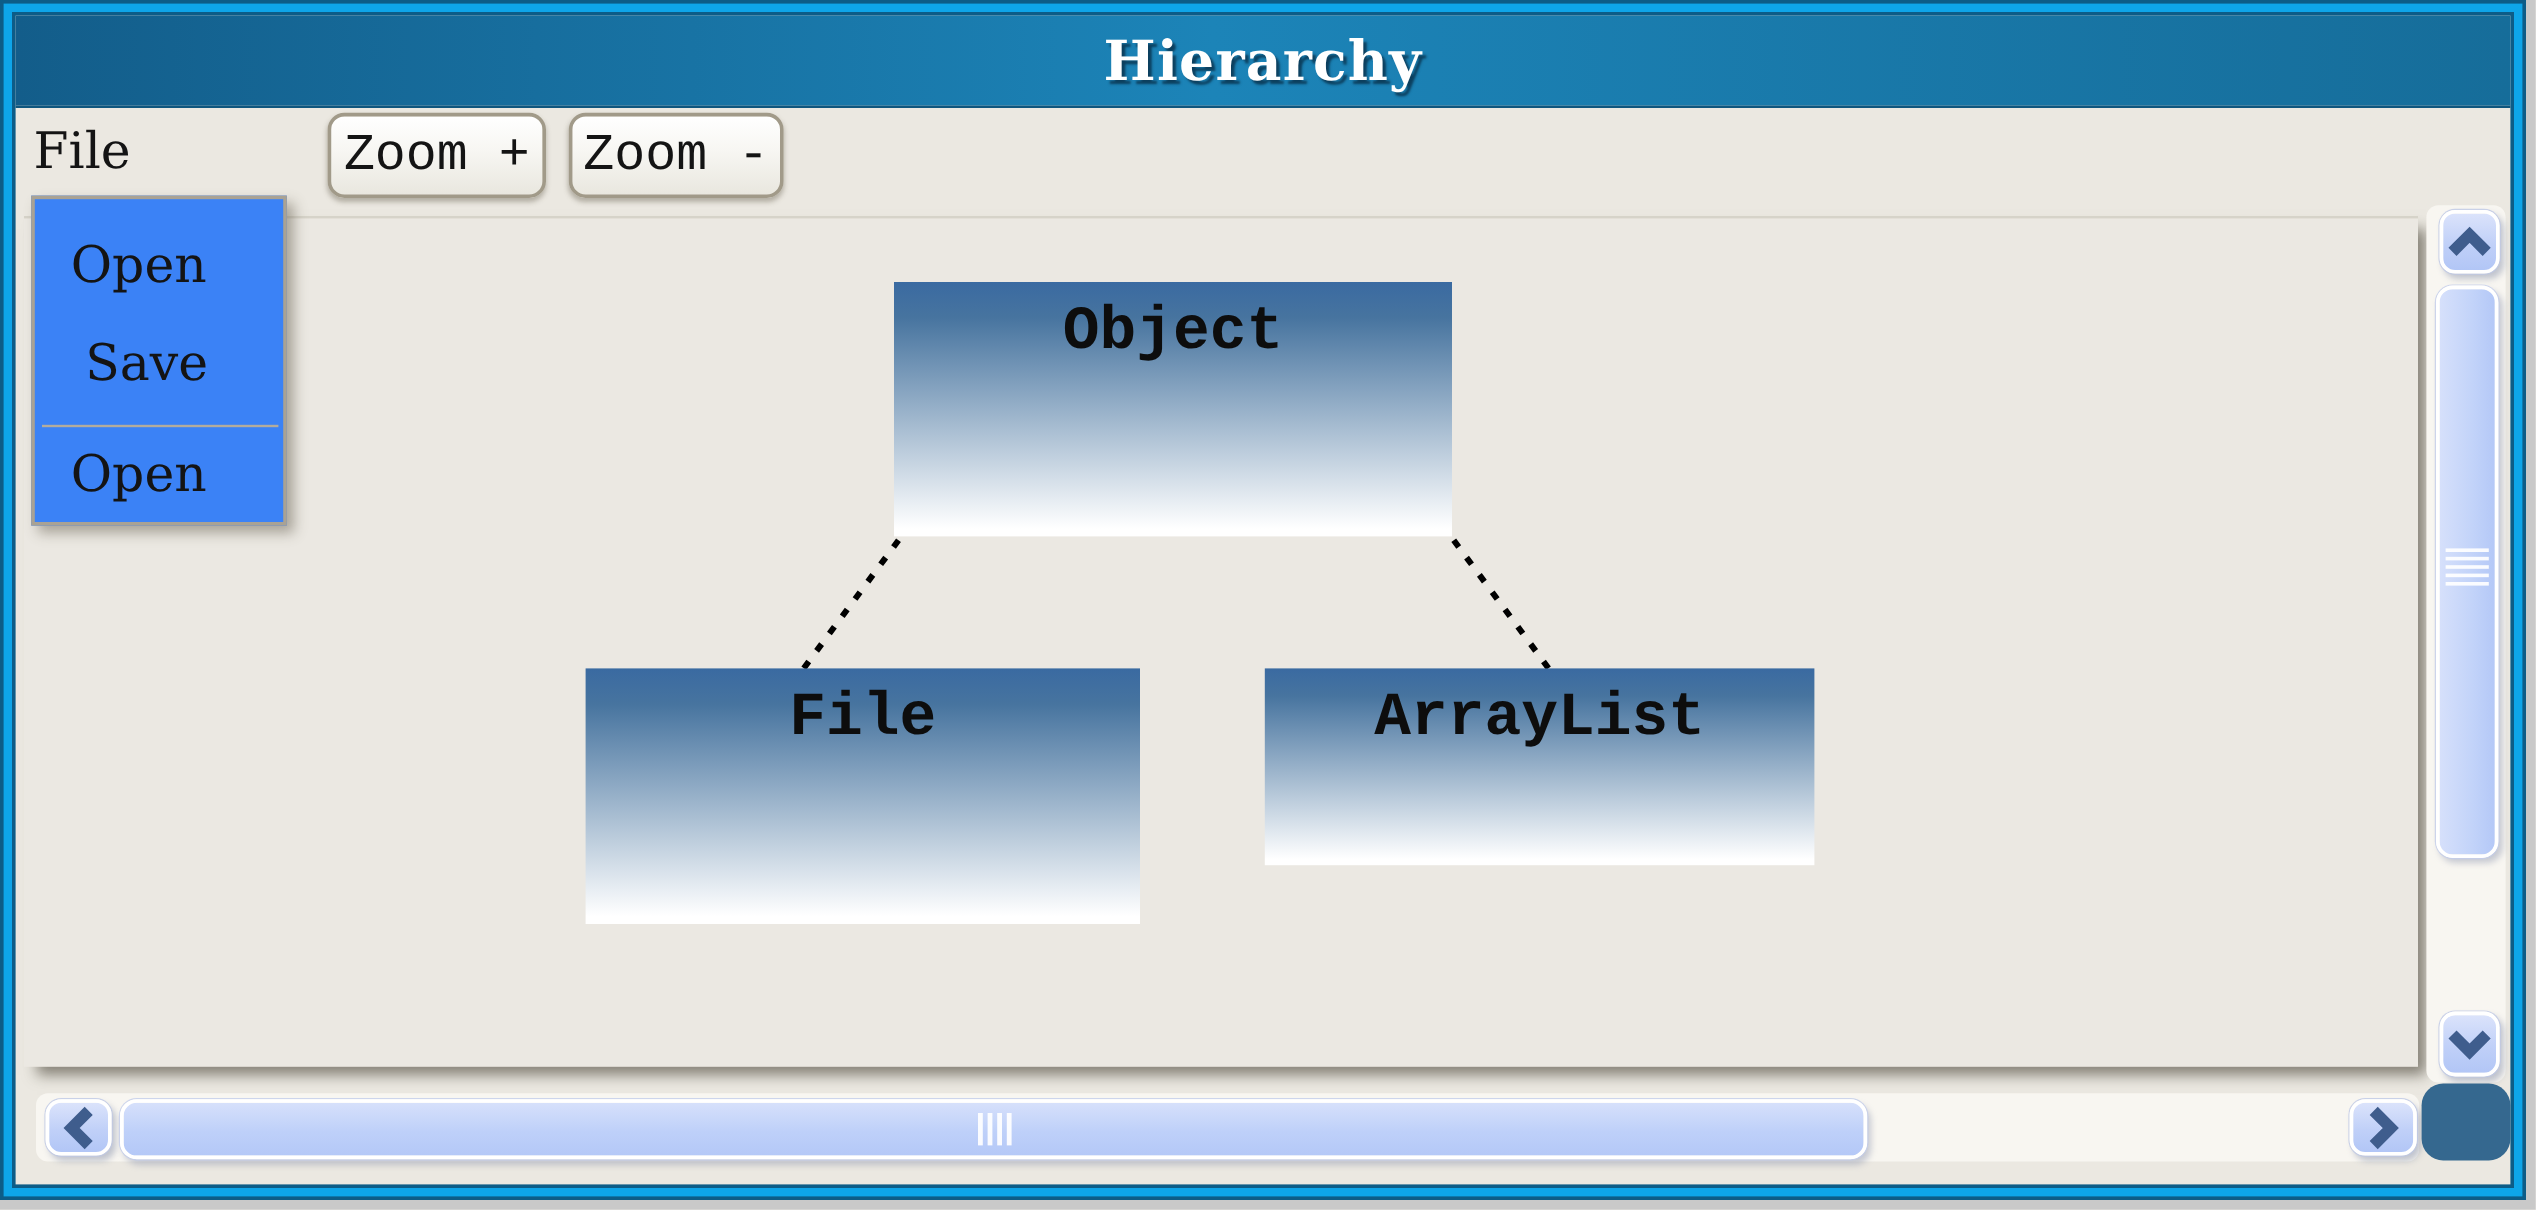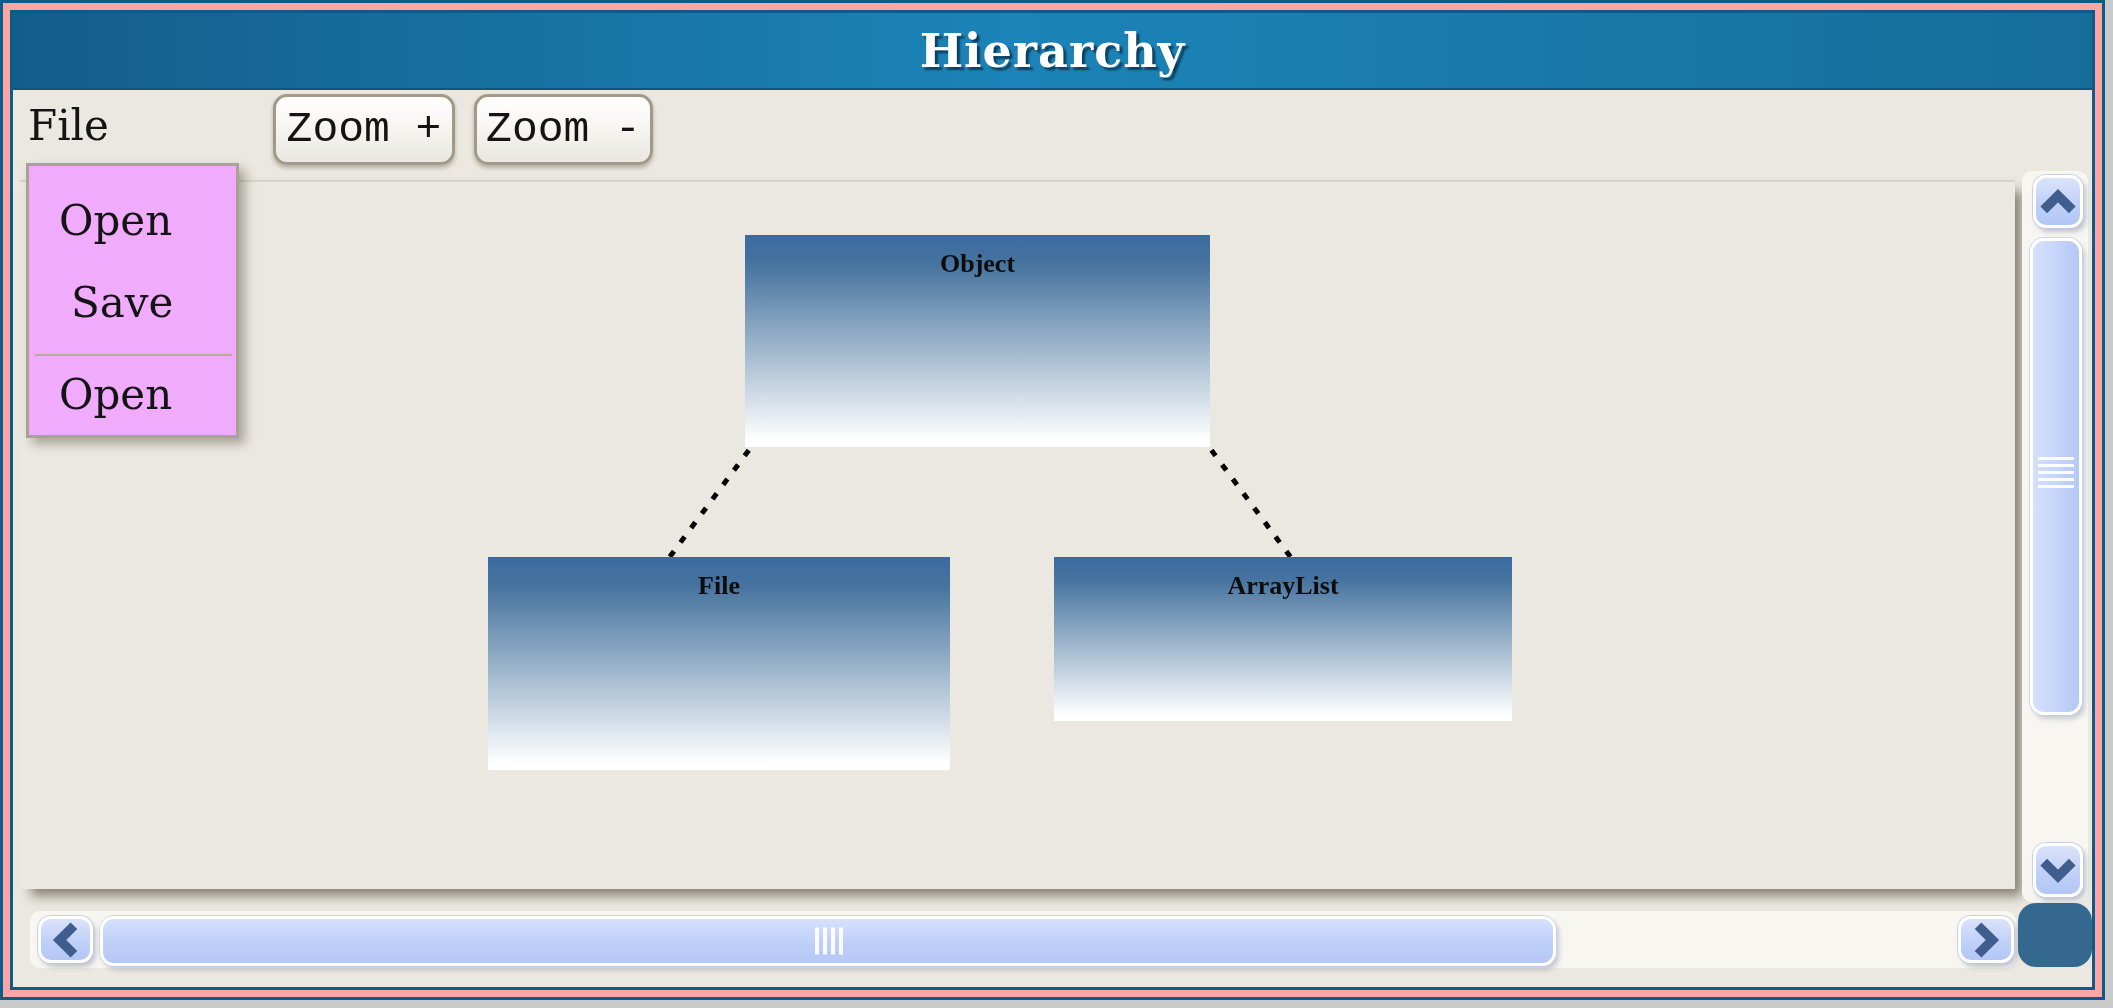--- a/index.html
+++ b/index.html
@@ -7,21 +7,21 @@
     width:2113px;height:1008px;position:relative;overflow:hidden;
     background:#c9c9c9;
     font-family:"DejaVu Serif", serif;
   }
   
   .window{
     position:absolute;left:0;top:0;width:2105px;height:1000px;
     border:3px solid #0d5c87;box-sizing:border-box;background:#0d5c87;
   }
   .frame-blue{
-    position:absolute;inset:0;border:7px solid #fca5a5;box-sizing:border-box;padding-left:24px;
+    position:absolute;inset:0;border:7px solid #0ea5e9;box-sizing:border-box;padding-left:24px;
   }
   .frame-inner{
     position:absolute;inset:0;border:3px solid #0d5c87;box-sizing:border-box;
     background:#ebe8e1;
   }
   
   .titlebar{
     position:absolute;left:0;top:0;right:0;height:75px;
     background:linear-gradient(to right,#135d8a 0%,#1c84b8 48%,#166d9a 100%);
     border-bottom:2px solid #0f567e;
@@ -56,30 +56,30 @@
     box-shadow:9px 9px 11px -2px rgba(78,74,62,0.65);
   }
   .edges{position:absolute;left:0;top:0;width:100%;height:100%;}
   .node{
     position:absolute;box-sizing:border-box;
     background:linear-gradient(180deg,#3a6aa1 0%,#47749f 14%,#ffffff 97%);
     text-align:center;
   }
   .node-label{
     display:inline-block;margin-top:14px;
-    font-family:Liberation Serif, serif;font-weight:bold;
-    font-size:26px;color:#0d0d0d;
+    font-family:Liberation Mono, monospace;font-weight:bold;
+    font-size:51px;color:#0d0d0d;
   }
   .node-object{left:725px;top:53px;width:465px;height:212px;}
   .node-file{left:468px;top:375px;width:462px;height:213px;}
   .node-arraylist{left:1034px;top:375px;width:458px;height:164px;}
   
   .menu-popup{
     position:absolute;left:13px;top:150px;width:213px;height:275px;
-    background:#f0abfc;border:3px solid #a9a294;box-sizing:border-box;
+    background:#3b82f6;border:3px solid #a9a294;box-sizing:border-box;
     box-shadow:6px 6px 10px rgba(88,82,66,0.45);
     z-index:30;
   }
   .menu-item{
     position:absolute;left:30px;font-size:42px;color:#141414;cursor:default;
     white-space:nowrap;
   }
   .mi-open{top:30px;}
   .mi-save{top:112px;margin-left:12px;}
   .mi-exit{top:204px;}

